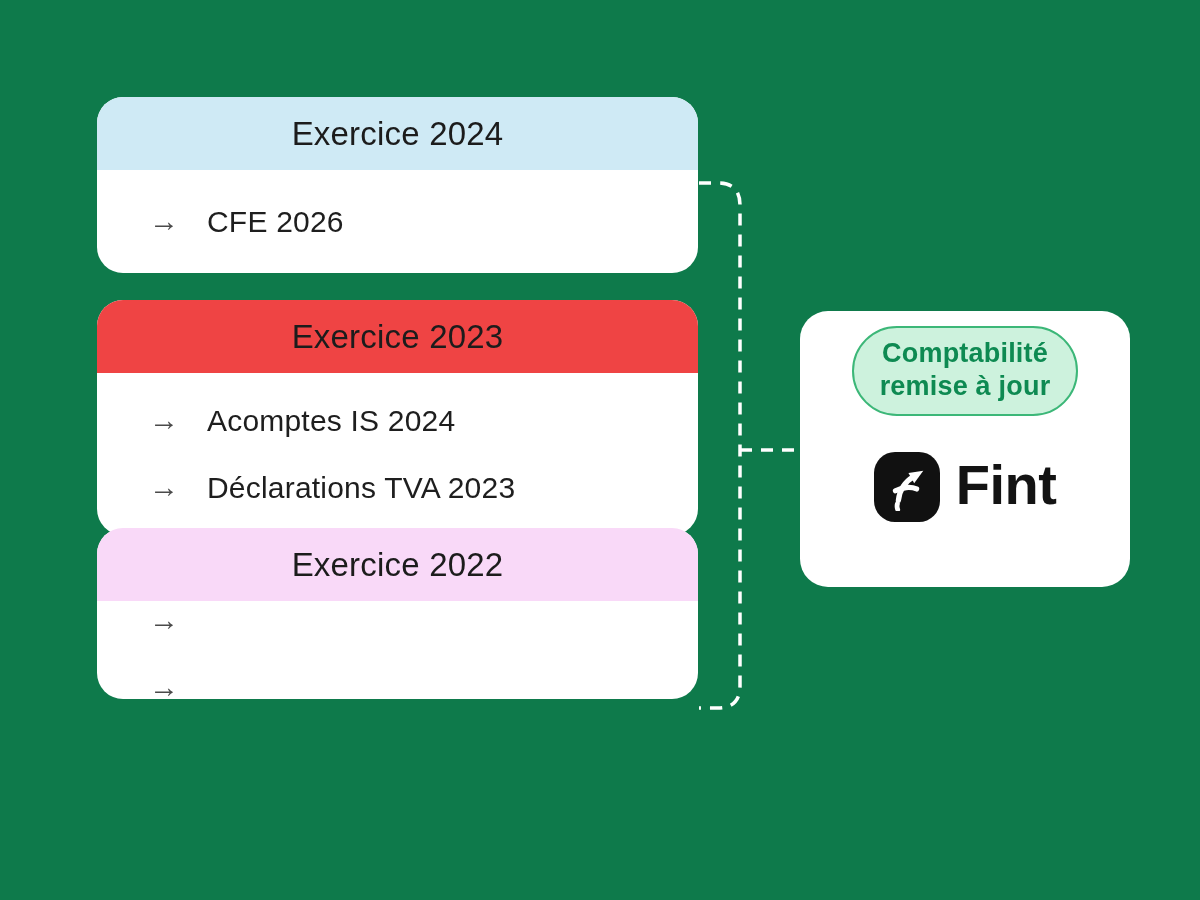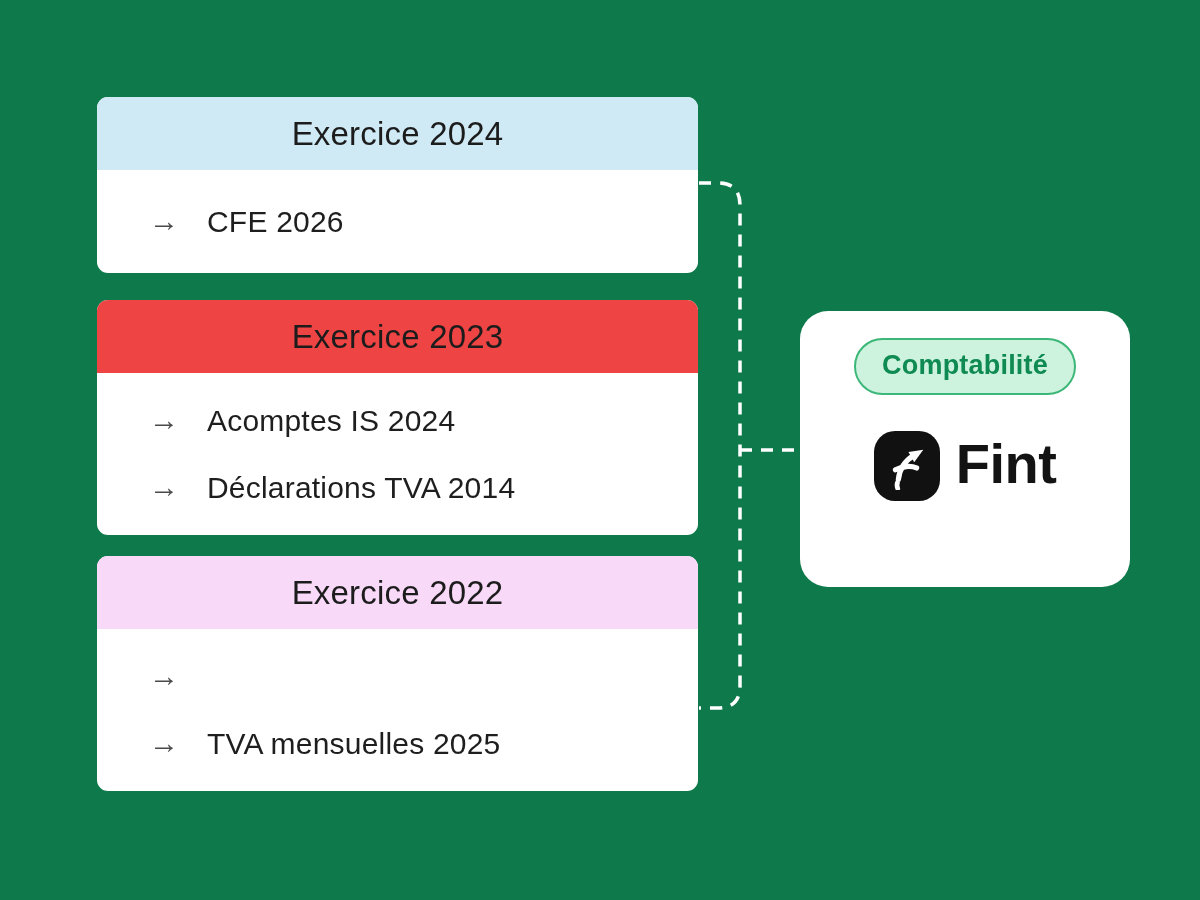--- a/index.html
+++ b/index.html
@@ -16,28 +16,28 @@
   .connectors path{
     fill:none;
     stroke-width:3.5;
     stroke-dasharray:12 9;
   }
   .ex-card{
     position:absolute;
     left:97px;
     width:601px;
     background:#ffffff;
-    border-radius:11px;
+    border-radius:26px;
     overflow:hidden;
     display:flex;
     flex-direction:column;
   }
   .ex-card.c1{top:97px;height:176px;}
   .ex-card.c2{top:300px;height:235px;}
-  .ex-card.c3{top:556px;height:235px;}
+  .ex-card.c3{top:528px;height:171px;}
   .ex-header{
     height:73px;
     flex:0 0 73px;
     display:flex;
     align-items:center;
     justify-content:center;
   }
   .ex-title{
     margin:0;
     font-size:33px;
@@ -72,21 +72,21 @@
   }
   .result-card{
     position:absolute;
     left:800px;top:311px;
     width:330px;height:276px;
     background:#ffffff;
     border-radius:28px;
     display:flex;
     flex-direction:column;
     align-items:center;
-    padding-top:27px;
+    padding-top:15px;
     box-sizing:border-box;
   }
   .badge{
     border-style:solid;
     border-width:2px;
     border-radius:50px;
     padding:9px 26px 11px;
     text-align:center;
     font-size:27px;
     font-weight:700;
@@ -141,43 +141,43 @@
     <header class="ex-header" style="background-color: #ef4444;">
       <h2 class="ex-title">Exercice 2023</h2>
     </header>
     <div class="ex-body">
       <div class="ex-item">
         <span class="arrow">→</span>
         <span class="item-label">Acomptes IS 2024</span>
       </div>
       <div class="ex-item">
         <span class="arrow">→</span>
-        <span class="item-label">Déclarations TVA 2014</span>
+        <span class="item-label">Déclarations TVA 2023</span>
       </div>
     </div>
   </section>
 
   <section class="ex-card c3">
     <header class="ex-header" style="background-color: rgb(249, 217, 248);">
       <h2 class="ex-title">Exercice 2022</h2>
     </header>
     <div class="ex-body">
       <div class="ex-item">
         <span class="arrow">→</span>
       </div>
       <div class="ex-item">
         <span class="arrow">→</span>
-        <span class="item-label">TVA mensuelles 2025</span>
       </div>
     </div>
   </section>
 
   <section class="result-card">
     <div class="badge" style="background-color: rgb(205, 242, 221); border-color: rgb(60, 183, 120); color: rgb(14, 138, 82);">
       <span>Comptabilité</span>
+      <span>remise à jour</span>
     </div>
     <div class="brand-row">
       <div class="logo-box" style="background-color: rgb(17, 17, 17);">
         <svg width="46" height="48" viewBox="0 0 48 48" aria-hidden="true">
           <path d="M15 38 C16 29 21 19 31 13" fill="none" stroke="#ffffff" stroke-width="5.5" stroke-linecap="round"></path>
           <path d="M41 7 L25.5 9.5 L31.5 20 Z" fill="#ffffff"></path>
           <path d="M12 28 C19 24 28 23.5 34 26" fill="none" stroke="#ffffff" stroke-width="5.5" stroke-linecap="round"></path>
           <path d="M14 41.5 C13.4 43.6 13.5 45.6 14.3 47.4" fill="none" stroke="#ffffff" stroke-width="5" stroke-linecap="round"></path>
         </svg>
       </div>

